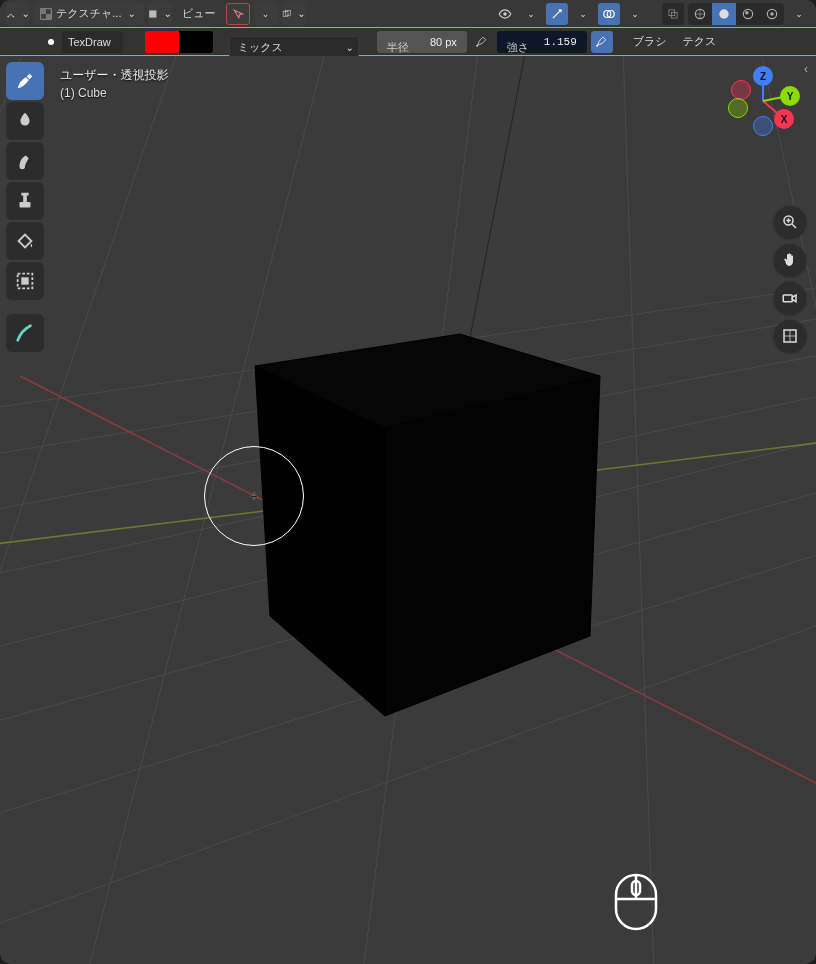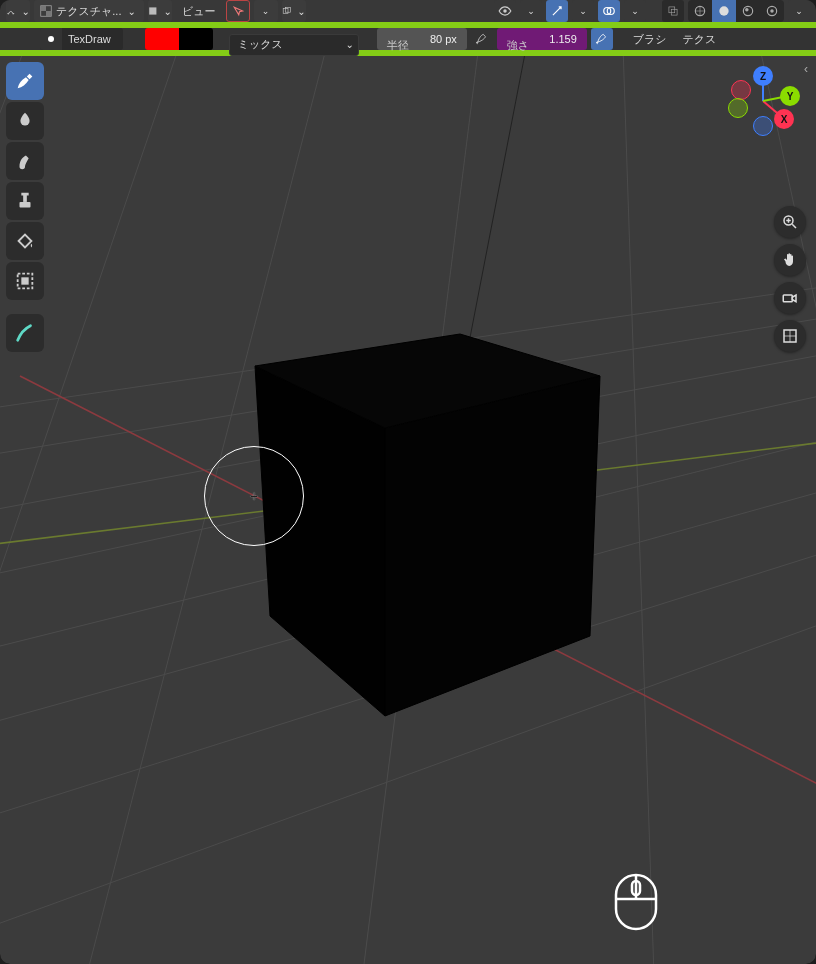--- a/index.html
+++ b/index.html
@@ -1,34 +1,34 @@
 <!DOCTYPE html>
 <html><head>
 <meta charset="utf-8">
 <style>
   * { box-sizing: border-box; margin: 0; padding: 0; user-select: none; }
   html, body { width: 816px; height: 964px; overflow: hidden; font-family: sans-serif; font-size: 12px; color: #ddd; background: #1e1e1e; position: relative; }
   .app { width: 816px; height: 964px; position: relative; border-radius: 10px; overflow: hidden; }
 
   
-  .header-row { display: flex; align-items: center; height: 28px; background: #383838; border-bottom: 6px solid #84cc16; padding: 0 6px; gap: 4px; }
+  .header-row { display: flex; align-items: center; height: 28px; background: #383838; border-bottom: 1px solid #84cc16; padding: 0 6px; gap: 4px; }
   .header-row.row2 { background: #333; }
 
   .hdr-btn { background: #3c3c3c; border: none; color: #ddd; height: 22px; padding: 0 6px; display: inline-flex; align-items: center; gap: 4px; border-radius: 3px; font-size: 11px; cursor: pointer; }
   .hdr-btn.icon-only { width: 24px; justify-content: center; padding: 0; }
   .hdr-chev::after { content: "⌄"; font-size: 10px; margin-left: 2px; }
   .dropdown-field { background: #2a2a2a; border: 1px solid #3a3a3a; height: 22px; display: flex; align-items: center; padding: 0 16px 0 8px; border-radius: 3px; min-width: 80px; font-size: 11px; cursor: pointer; position: relative; margin-top: 11px; }
   .dropdown-field::after { content: "⌄"; position: absolute; right: 4px; font-size: 10px; }
 
   .spacer { flex: 1; }
 
   .num-field { background: #545454; height: 22px; display: flex; align-items: center; border-radius: 3px; padding: 0 10px; gap: 6px; font-size: 11px; cursor: ew-resize; min-width: 90px; }
   .num-field .label { color: #ccc; margin-top: 12px; }
   .num-field .val { color: #eee; margin-left: auto; }
-  .num-field.blue { background: #701a75; }
+  .num-field.blue { background: #0f172a; font-family: Liberation Mono, monospace; }
   .press-btn { width: 22px; height: 22px; background: #333; border-radius: 3px; display: flex; align-items: center; justify-content: center; cursor: pointer; }
   .press-btn.on { background: #4772b3; }
 
   .brush-name { display: flex; align-items: center; background: #2a2a2a; border-radius: 3px; height: 22px; padding-right: 6px; overflow: hidden; }
   .brush-name .swatch { width: 22px; height: 22px; background: #333; display:flex; align-items:center; justify-content:center; }
   .brush-name .txt { padding: 0 6px; font-size: 11px; }
 
   .color-pair { display: flex; height:22px; border-radius:3px; overflow:hidden; }
   .color-pair div { width: 34px; height: 22px; }
   .color-pair .c1 { background: #ff0000; }
@@ -257,20 +257,24 @@
       <g stroke="#000" stroke-width="1" fill="none">
         <polyline points="255,310 460,278 600,320 385,372 255,310"></polyline>
         <polyline points="255,310 270,560 385,660 590,580 600,320"></polyline>
         <line x1="385" y1="372" x2="385" y2="660"></line>
       </g>
     </g>
   </svg>
 
   <div class="brush-cursor"></div>
 
+  <div class="info-text">
+    <div>ユーザー・透視投影</div>
+    <div class="line2">(1) Cube</div>
+  </div>
 
   <div class="toolbar">
     <div class="tool active">
       <svg viewBox="0 0 24 24">
             <path d="M4 20c1-5 4-9 9-12l3 3c-3 5-7 8-12 9z" fill="#fff"></path>
             <path d="M14 7l3 3 3-3-3-3z" fill="#fff"></path>
           </svg>
     </div>
     <div class="tool">
       <svg viewBox="0 0 24 24">

